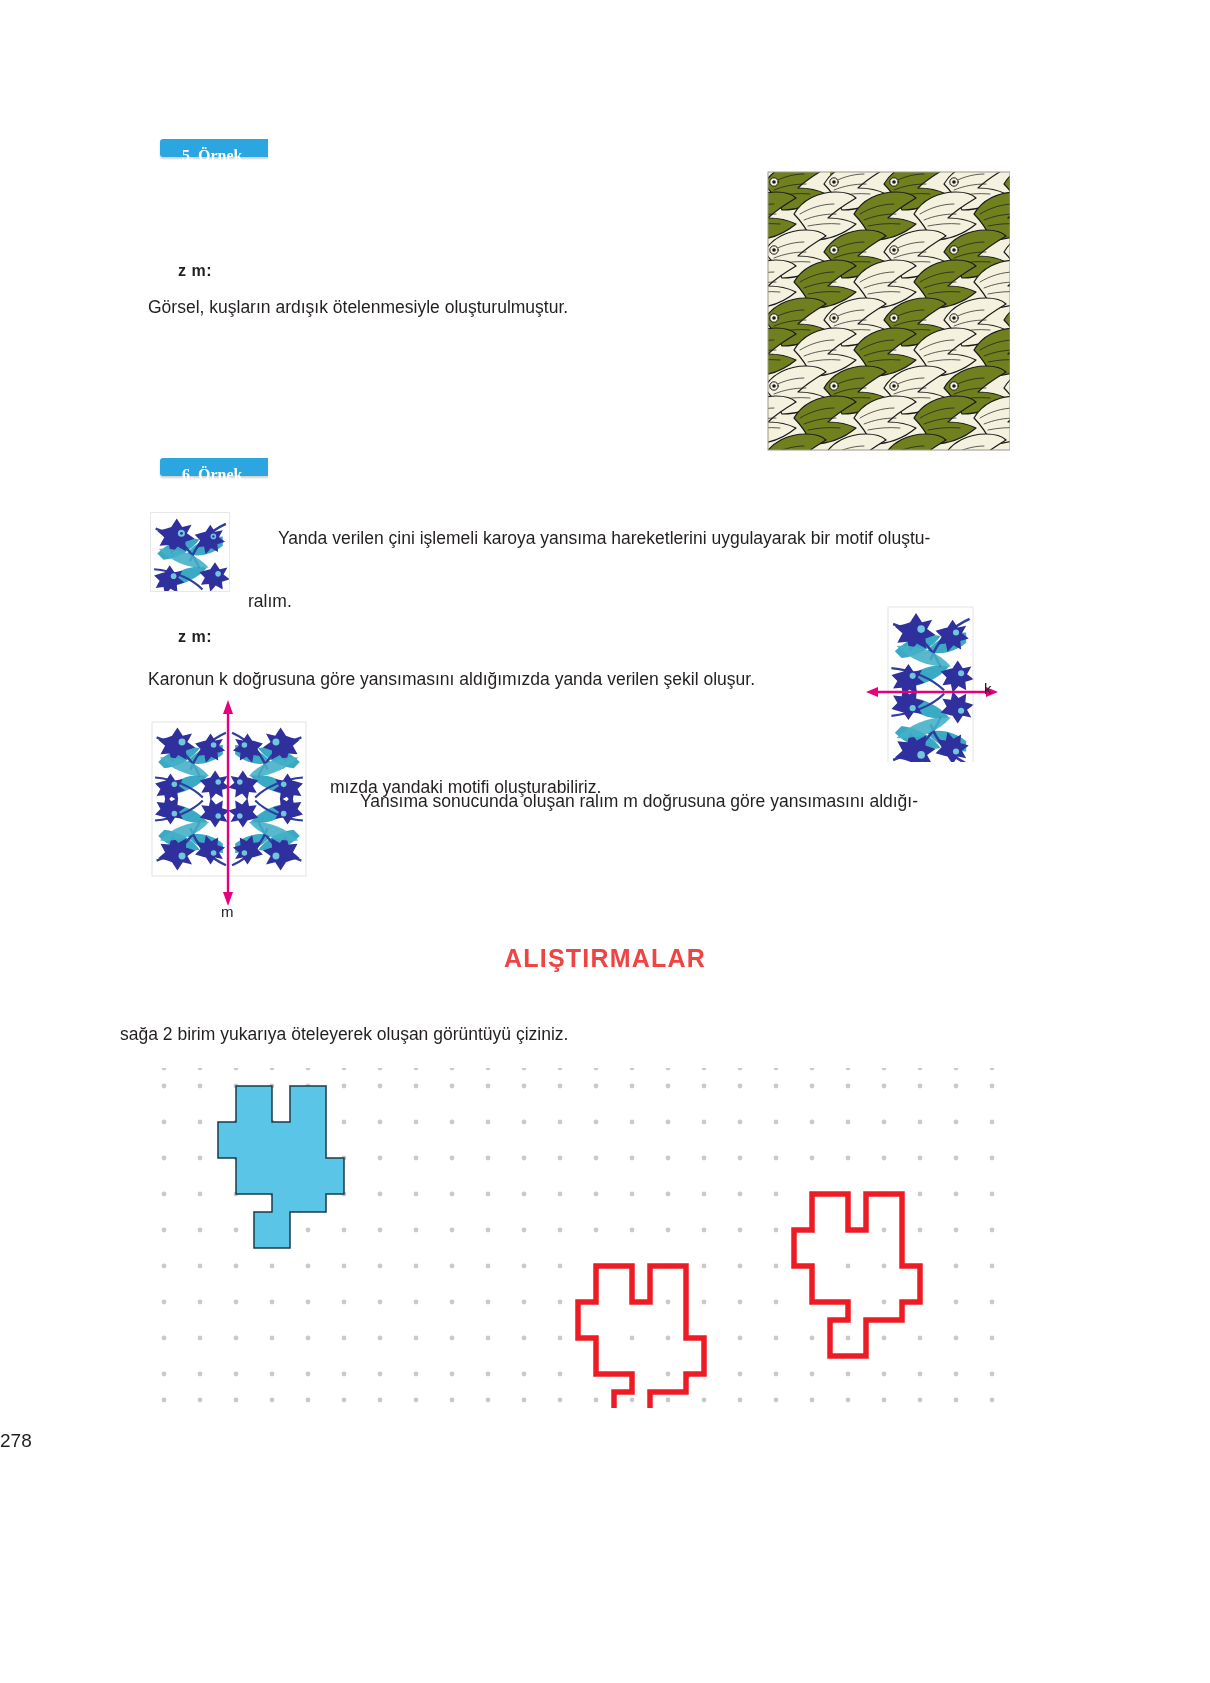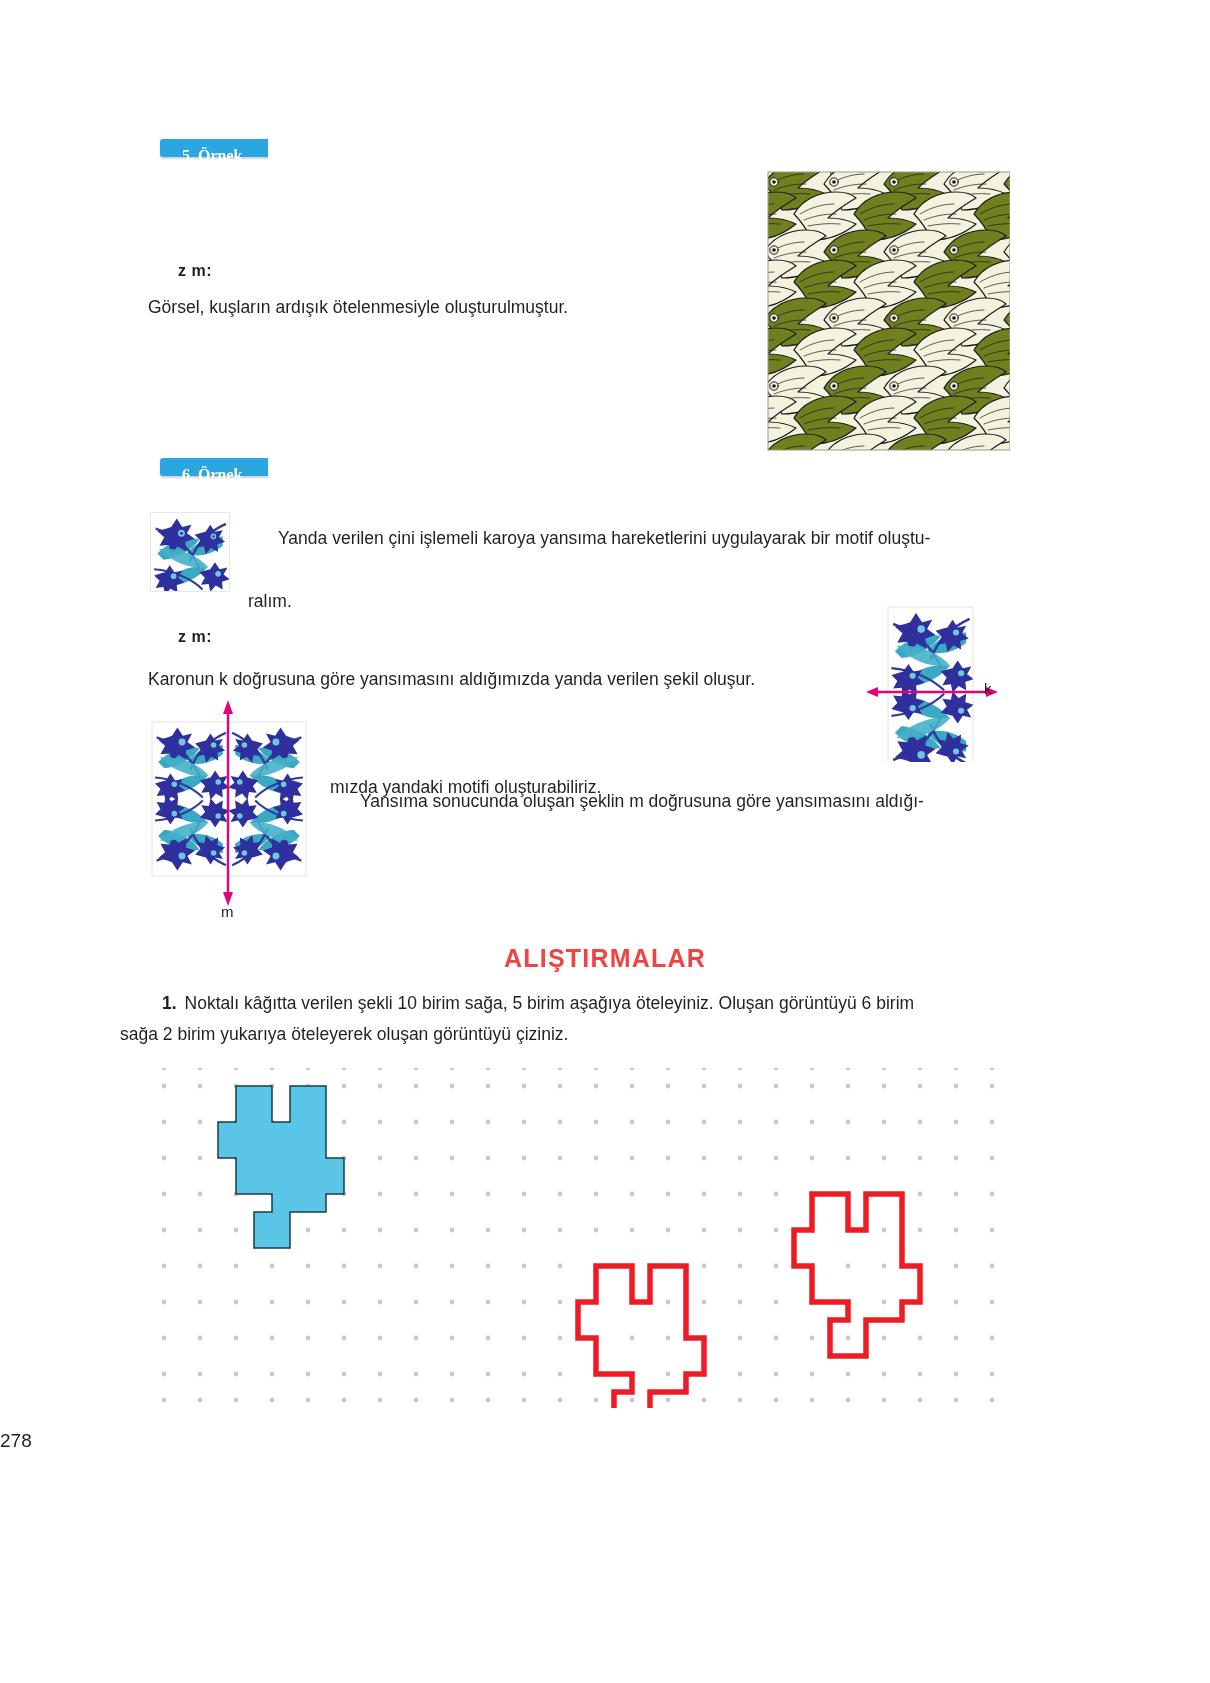--- a/index.html
+++ b/index.html
@@ -499,29 +499,26 @@
       <g stroke="#e6007e" stroke-width="2.4" fill="#e6007e">
         <line x1="78" y1="6" x2="78" y2="200"></line>
         <polygon points="78,0 73,14 83,14" stroke="none"></polygon>
         <polygon points="78,206 73,192 83,192" stroke="none"></polygon>
       </g>
     </svg>
   </div>
   <div class="axis-label" style="left:221px; top:903px;">m</div>
 
   <div class="btext" style="left:330px; top:786px; width:682px;">
-    <span class="indent"></span><span>Yansıma sonucunda oluşan şeklin m doğrusuna göre yansımasını aldığı-</span>
+    <span class="indent"></span><span>Yansıma sonucunda oluşan ralım m doğrusuna göre yansımasını aldığı-</span>
   </div>
   <div class="btext nojust" style="left:330px; top:772px; width:682px;">mızda yandaki motifi oluşturabiliriz.</div>
 
   <div class="alistirmalar" style="top:944px;">ALIŞTIRMALAR</div>
 
-  <div class="btext" style="left:120px; top:988px; width:900px;">
-    <span class="qnum indent" style="width:auto; margin-left:42px; margin-right:8px;">1.</span><span>Noktalı kâğıtta verilen şekli 10 birim sağa, 5 birim aşağıya öteleyiniz. Oluşan görüntüyü 6 birim</span>
-  </div>
   <div class="btext nojust" style="left:120px; top:1019px; width:900px;">sağa 2 birim yukarıya öteleyerek oluşan görüntüyü çiziniz.</div>
 
   <div class="abs" style="left:150px; top:1068px; width:880px; height:340px;">
     <svg width="880" height="340" viewBox="0 0 880 340">
 
       <g fill="#c9c9c9">
         <g id="dotrow">
           <circle cx="14" cy="0" r="2.4"></circle>
             <circle cx="50" cy="0" r="2.4"></circle>
             <circle cx="86" cy="0" r="2.4"></circle>

